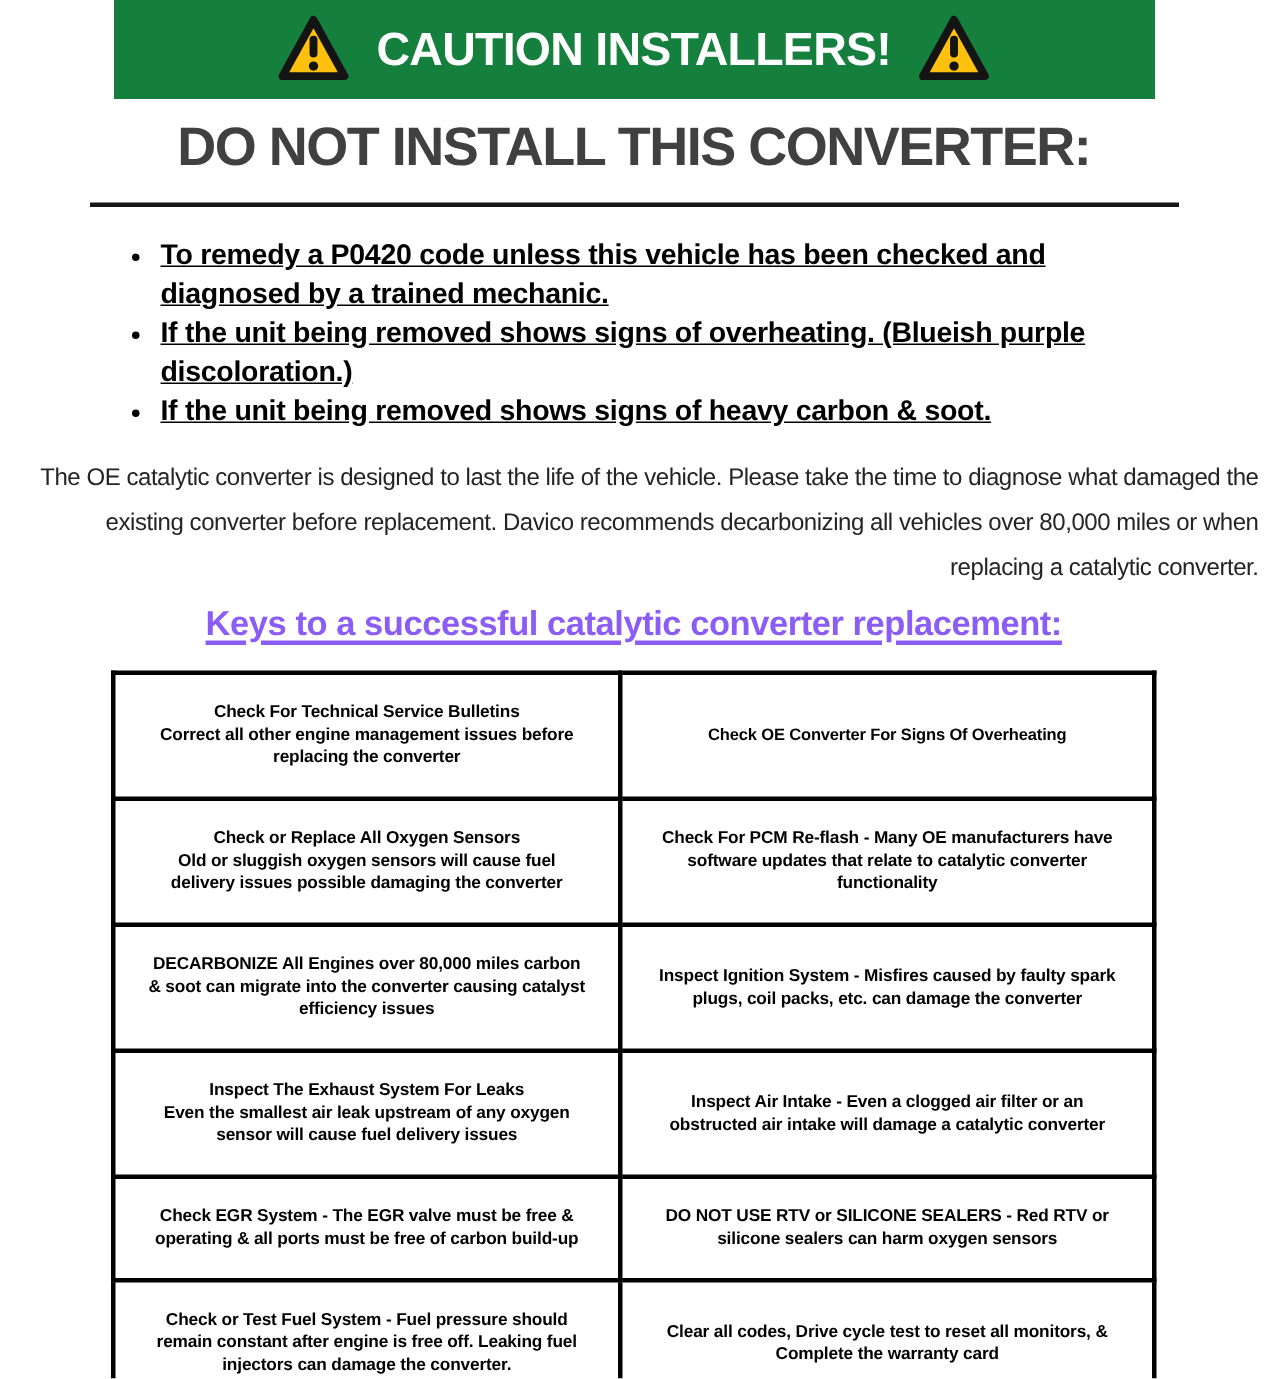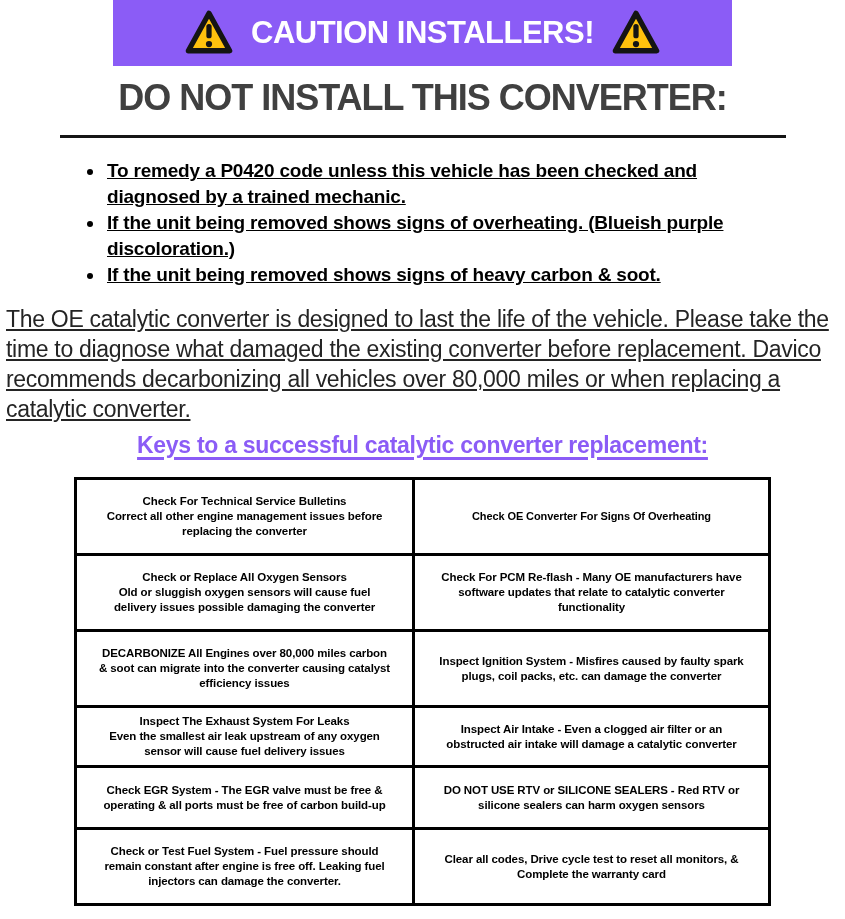--- a/index.html
+++ b/index.html
@@ -8,23 +8,23 @@
     width:845px; height:919px;
     margin:0 auto;
     background:#ffffff;
     font-family:"Liberation Sans", sans-serif;
     color:#000;
     overflow:hidden;
   }
 
   
   .banner {
-    width:619px; height:66px;
+    width:694px; height:66px;
     margin:0 auto;
-    background:#8b5cf6;
+    background:#15803d;
     display:flex; align-items:center; justify-content:center;
     gap:16px;
   }
   .banner-text {
     color:#ffffff;
     font-size:31px;
     font-weight:700;
     letter-spacing:-0.5px;
     white-space:nowrap;
   }
@@ -55,27 +55,26 @@
     font-weight:700;
     line-height:26px;
     letter-spacing:-0.2px;
     text-decoration:underline;
   }
   .warnings li { margin:0; padding-left:2px; }
 
   
   .advisory {
     margin:16px 6px 0;
-    text-align:left;
-    font-size:23px;
+    text-align:right;
+    font-size:16px;
     font-weight:400;
     line-height:30px;
     letter-spacing:-0.3px;
     color:#242424;
-    text-decoration:underline;
   }
 
   
   .keys-heading {
     margin:8px 0 0;
     text-align:center;
     font-size:23px;
     font-weight:700;
     letter-spacing:-0.3px;
     text-decoration:underline;
@@ -92,21 +91,21 @@
     width:694px;
   }
   table.keys td {
     border:3px solid #000;
     text-align:center;
     vertical-align:middle;
     font-size:11.5px;
     font-weight:700;
     line-height:15px;
     letter-spacing:-0.1px;
-    padding:6px 20px;
+    padding:18px 20px;
     white-space:pre-line;
     color:#000;
   }
   table.keys col.c-left  { width:338px; }
   table.keys col.c-right { width:356px; }
   table.keys tr.r1, table.keys tr.r2, table.keys tr.r3 { height:76px; }
   table.keys tr.r4 { height:56px; }
   table.keys tr.r5 { height:62px; }
   table.keys tr.r6 { height:76px; }
   table.keys td.cell-lg { font-size:11px; line-height:17px; }

